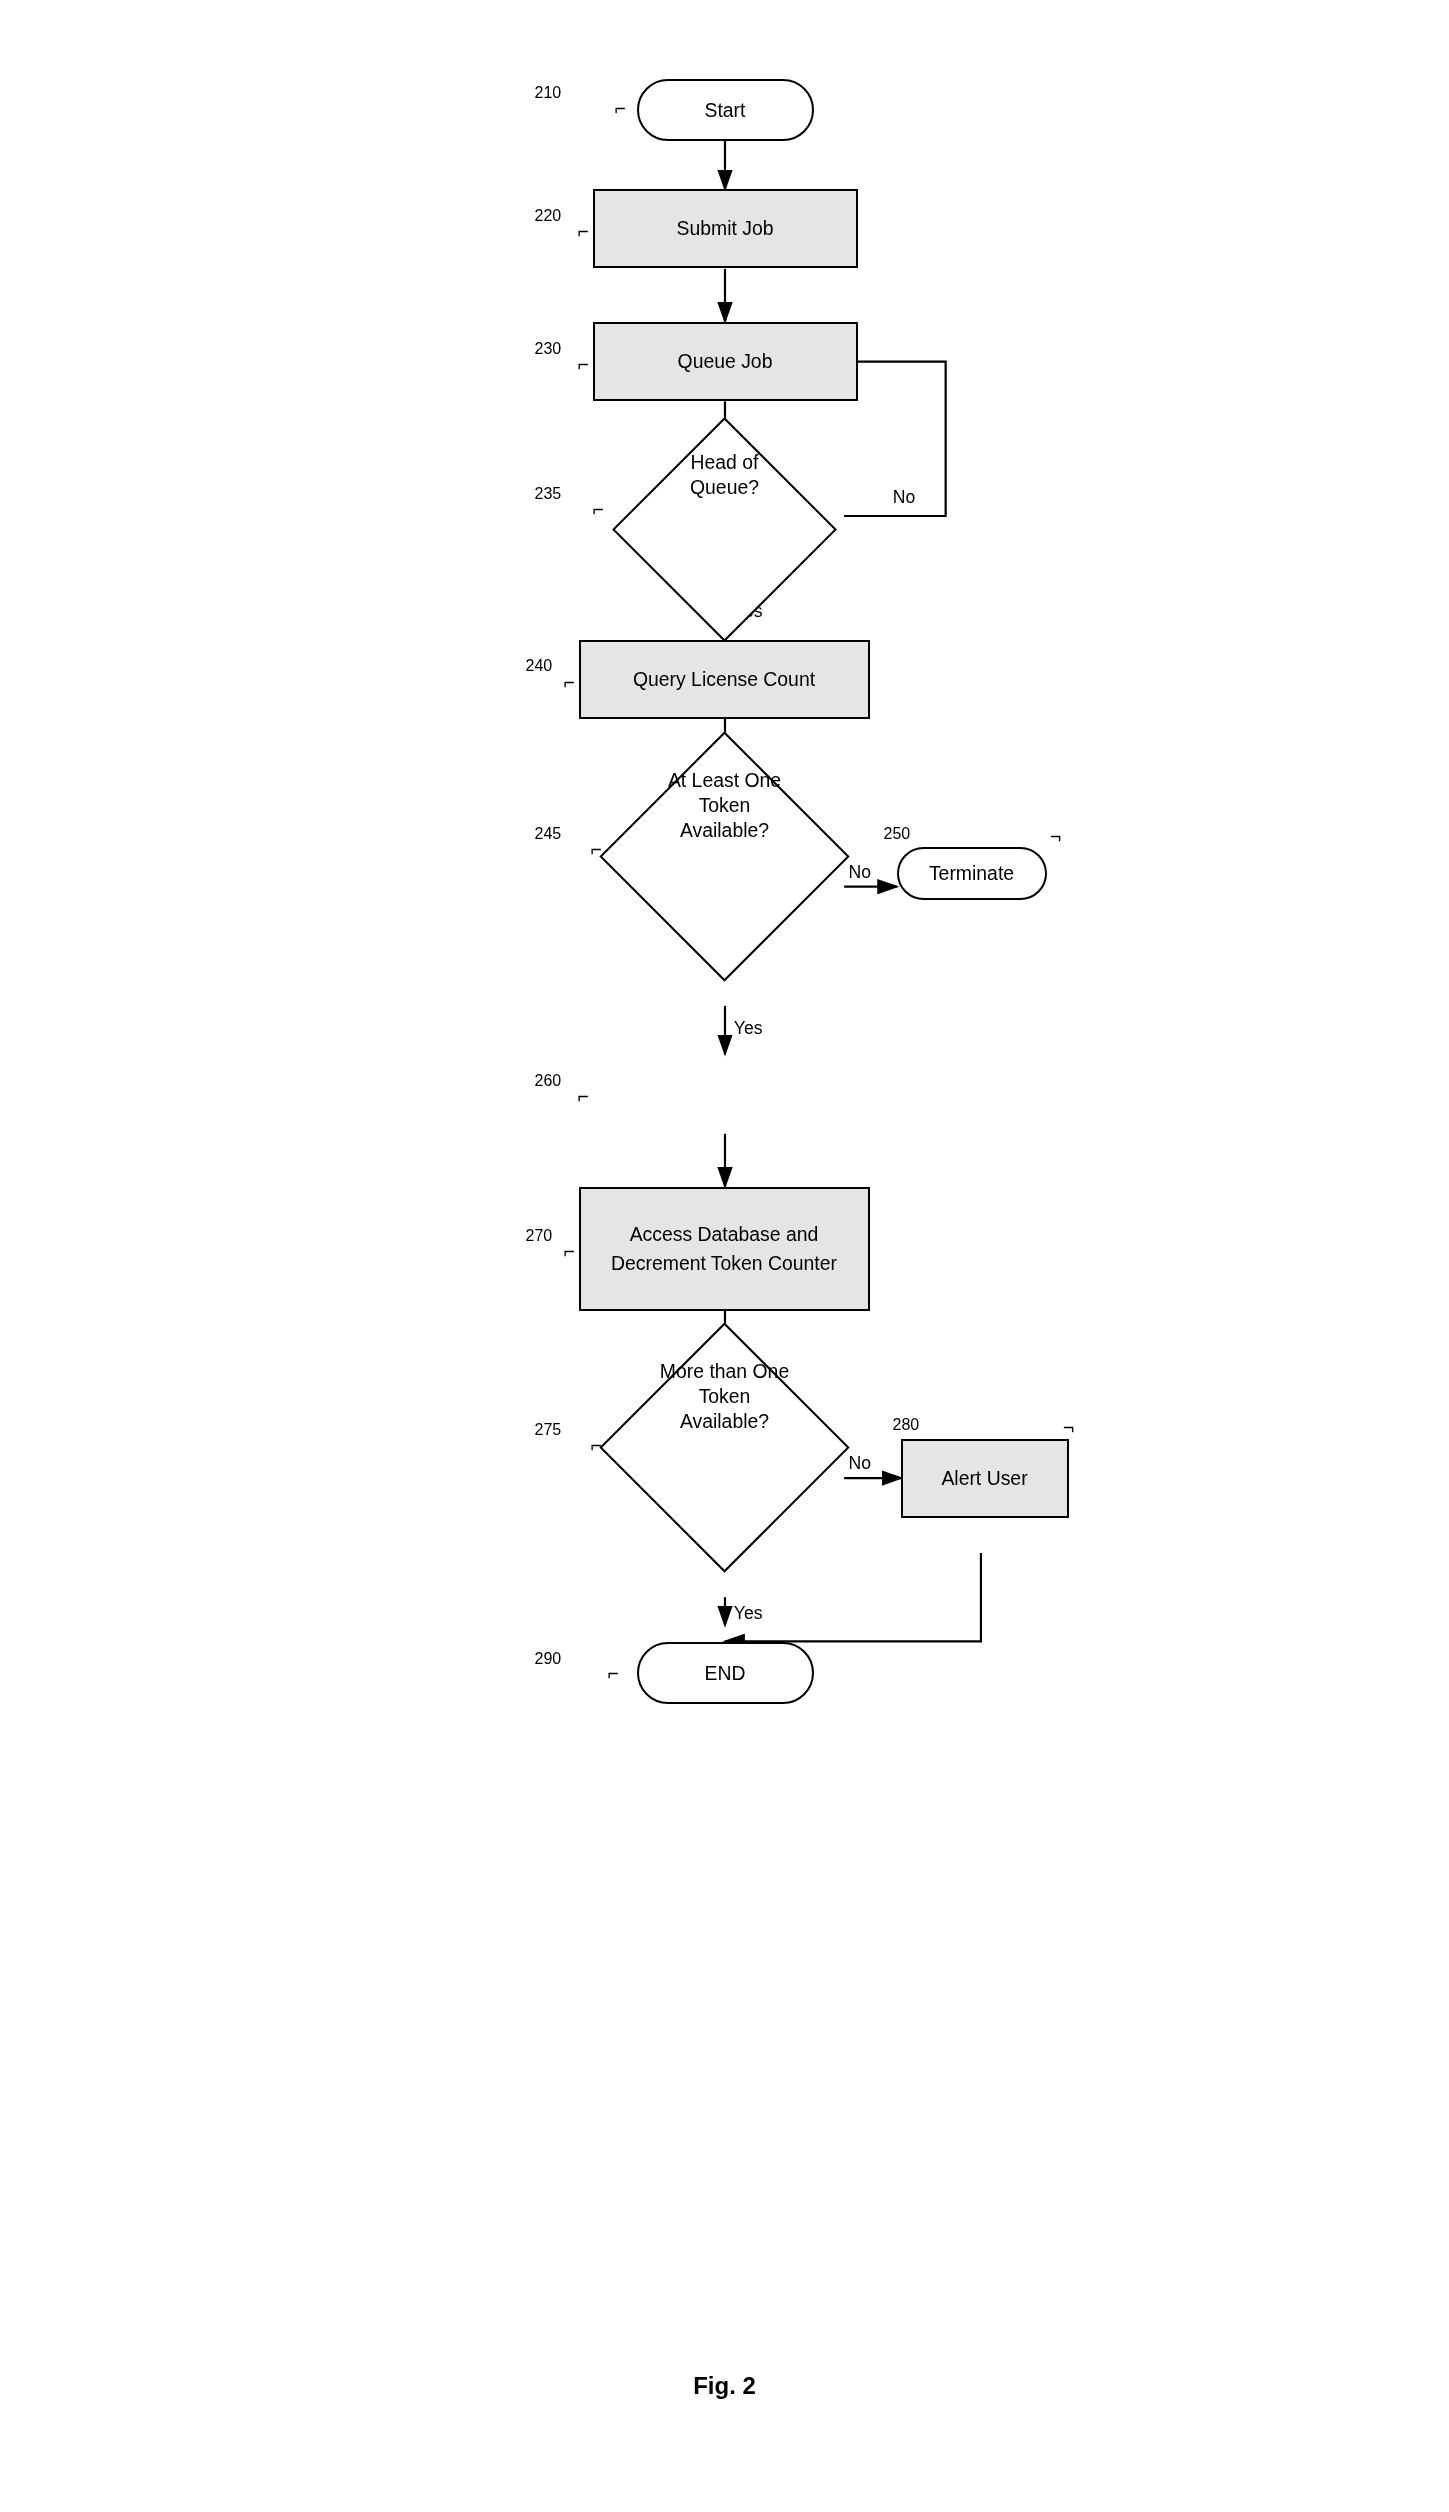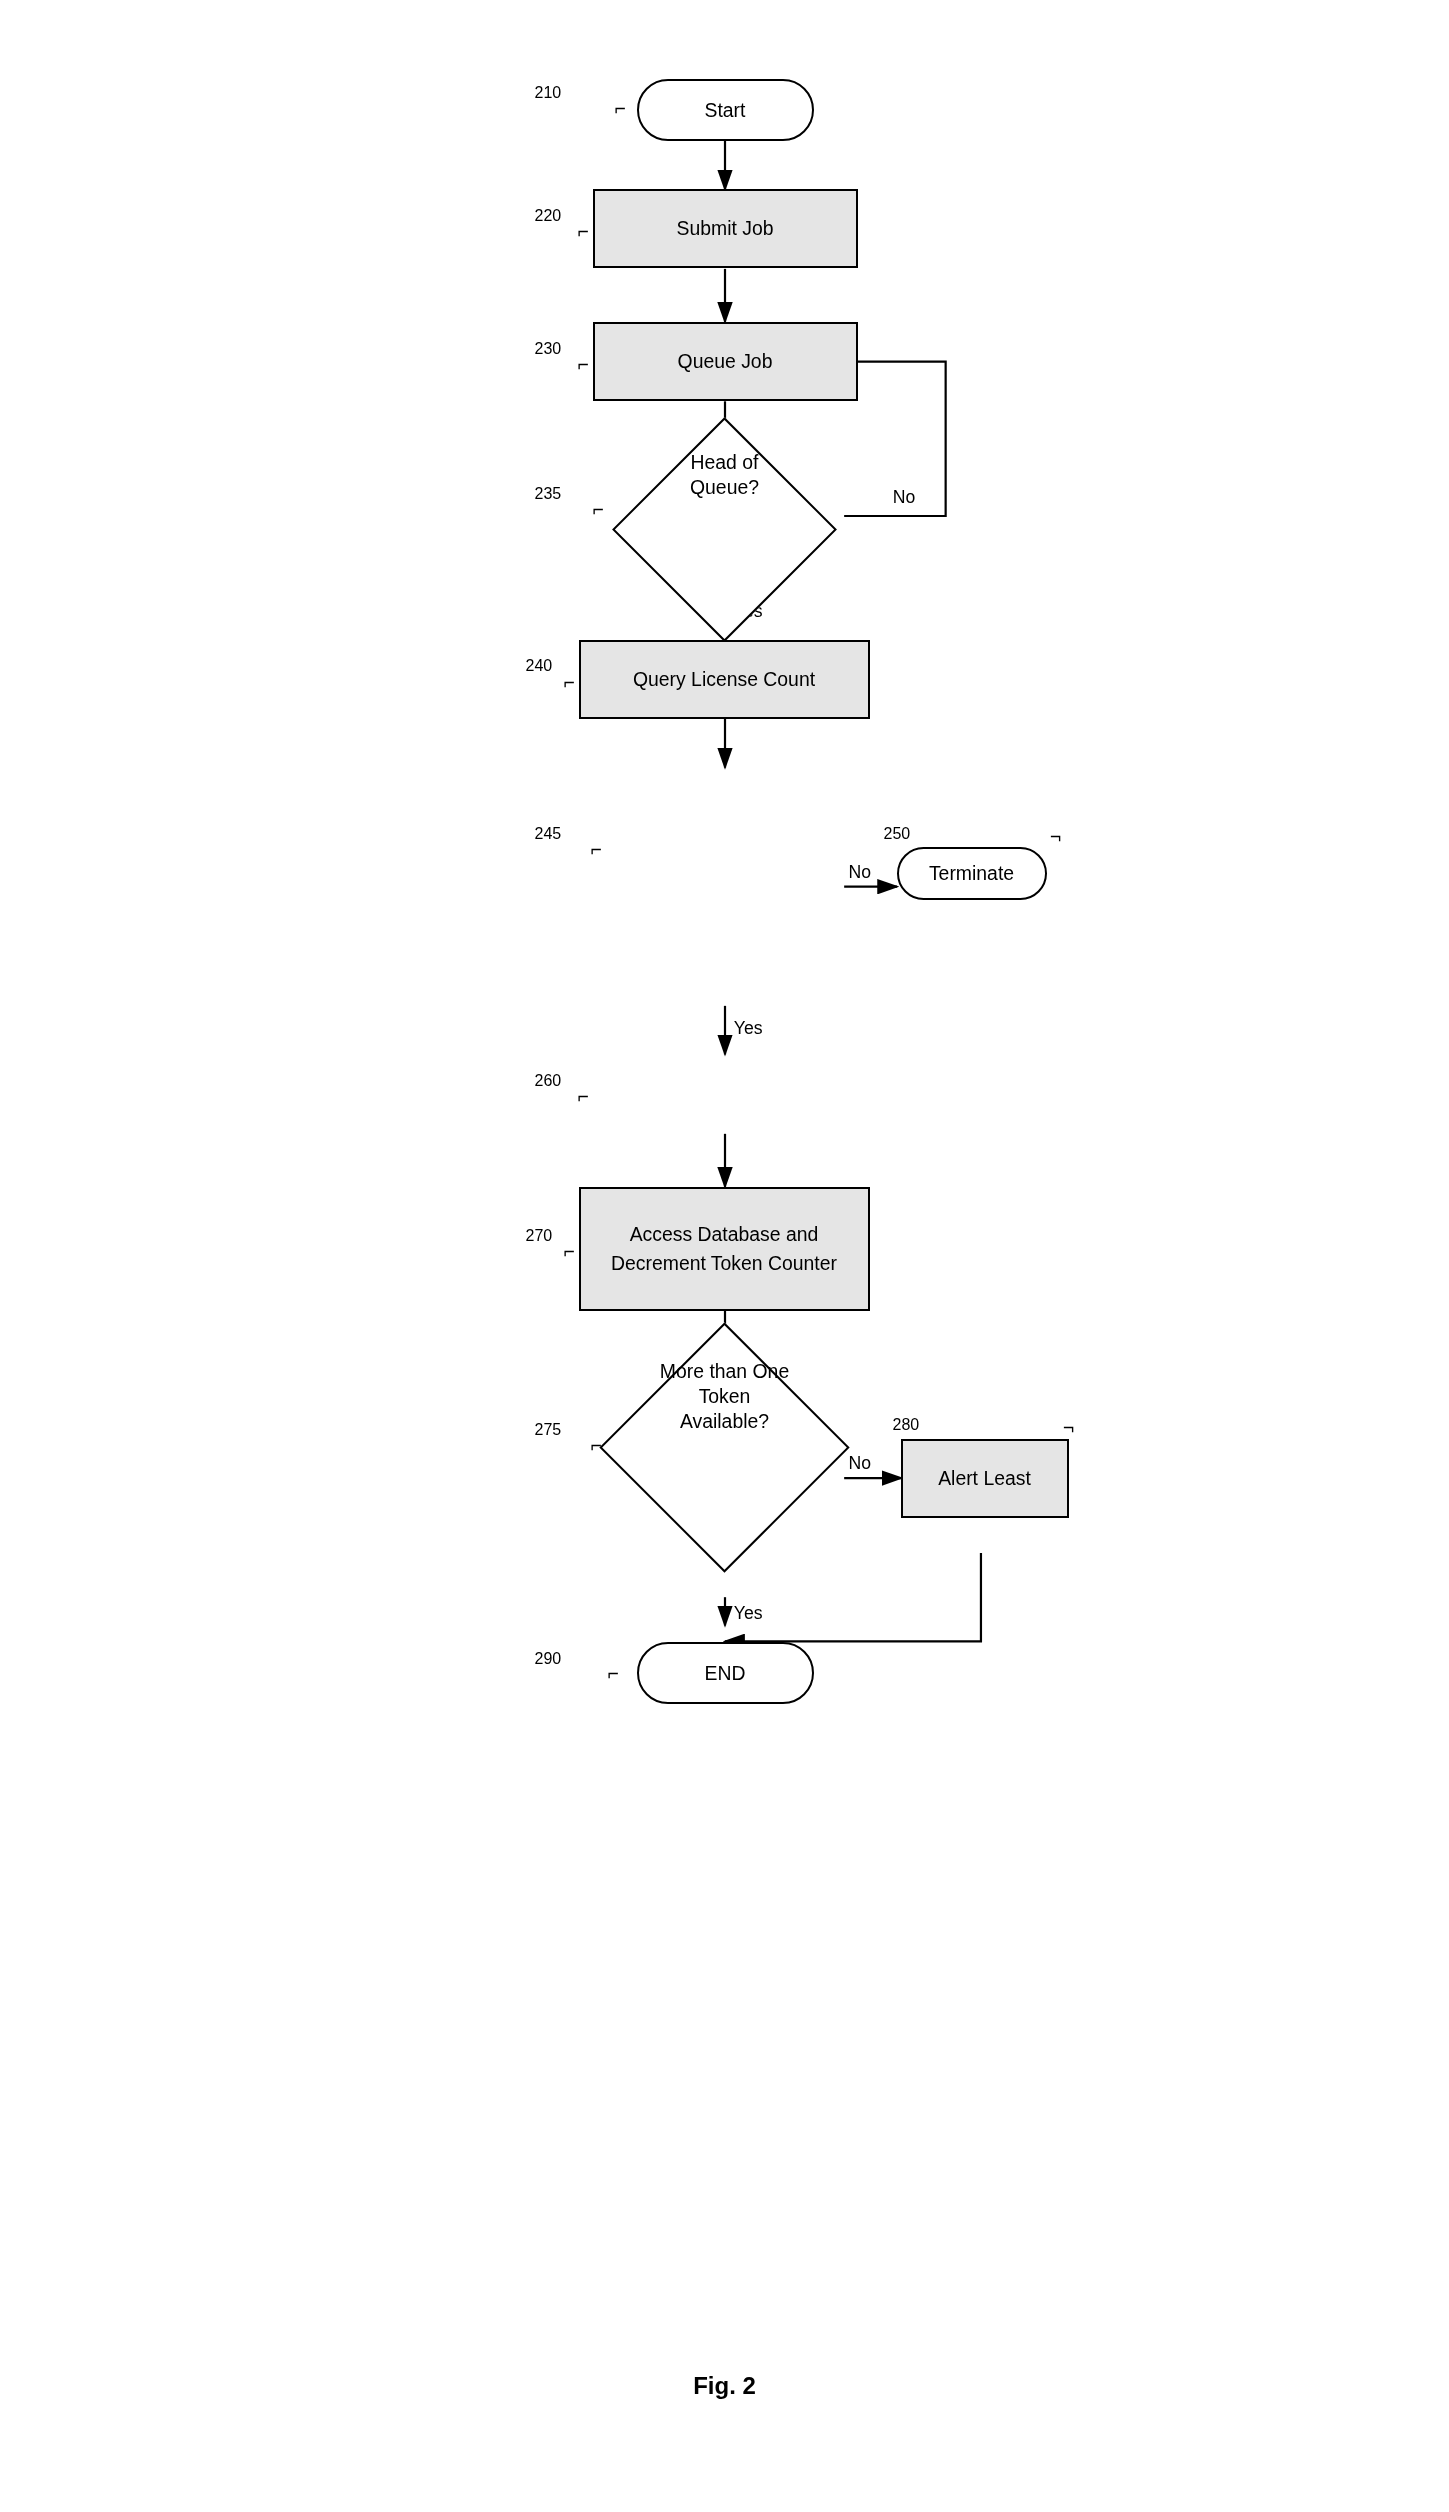--- a/index.html
+++ b/index.html
@@ -155,20 +155,24 @@
   </div>
   <span class="ref-label" style="left:172px; top:450px;">235</span>
   <span style="position:absolute;left:230px;top:463px;font-size:19.4px;">⌐</span>
 
   <div class="shape rect" style="left:216px; top:605px; width:291px; height:79px;">
     <span>Query License Count</span>
   </div>
   <span class="ref-label" style="left:163px; top:622px;">240</span>
   <span style="position:absolute;left:201px;top:636px;font-size:19.4px;">⌐</span>
 
+  <div class="diamond-wrapper" style="left:243px; top:733px; width:238px; height:238px;">
+    <div class="diamond" style="width:177px;height:177px;"></div>
+    <span class="diamond-text" style="width:132px;">At Least One Token Available?</span>
+  </div>
   <span class="ref-label" style="left:172px; top:790px;">245</span>
   <span style="position:absolute;left:228px;top:803px;font-size:19.4px;">⌐</span>
 
   <div class="shape hexagon" style="left:534px; top:812px; width:150px; height:53px;">
     <span>Terminate</span>
   </div>
   <span class="ref-label" style="left:521px; top:790px;">250</span>
   <span style="position:absolute;left:687px;top:790px;font-size:19.4px;transform:scaleX(-1);">⌐</span>
 
   <span class="ref-label" style="left:172px; top:1037px;">260</span>
@@ -181,21 +185,21 @@
   <span style="position:absolute;left:201px;top:1205px;font-size:19.4px;">⌐</span>
 
   <div class="diamond-wrapper" style="left:243px; top:1324px; width:238px; height:238px;">
     <div class="diamond" style="width:177px;height:177px;"></div>
     <span class="diamond-text" style="width:132px;">More than One Token Available?</span>
   </div>
   <span class="ref-label" style="left:172px; top:1386px;">275</span>
   <span style="position:absolute;left:228px;top:1399px;font-size:19.4px;">⌐</span>
 
   <div class="shape rect" style="left:538px; top:1404px; width:168px; height:79px;">
-    <span>Alert Least</span>
+    <span>Alert User</span>
   </div>
   <span class="ref-label" style="left:530px; top:1381px;">280</span>
   <span style="position:absolute;left:700px;top:1381px;font-size:19.4px;transform:scaleX(-1);">⌐</span>
 
   <div class="shape hexagon" style="left:274px; top:1607px; width:177px; height:62px;">
     <span>END</span>
   </div>
   <span class="ref-label" style="left:172px; top:1615px;">290</span>
   <span style="position:absolute;left:245px;top:1627px;font-size:19.4px;">⌐</span>
 

